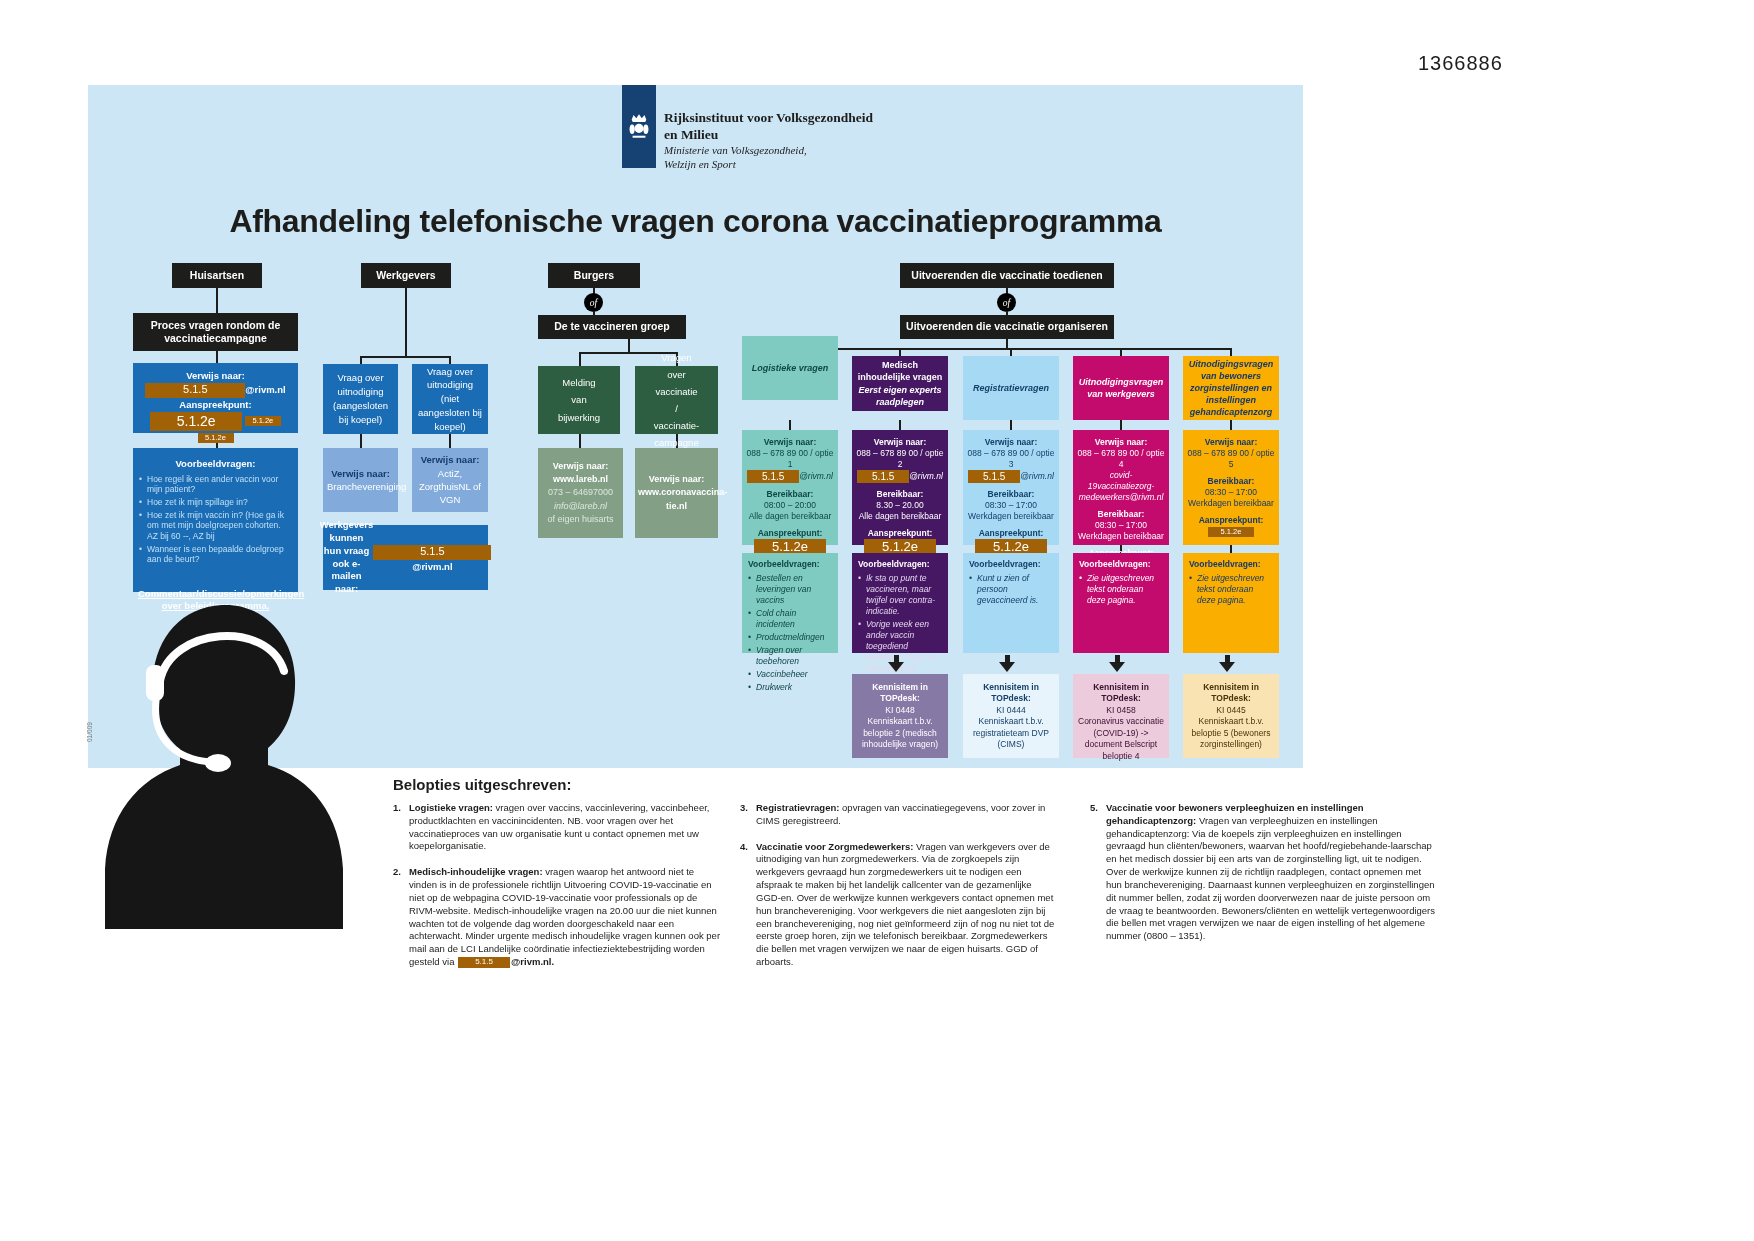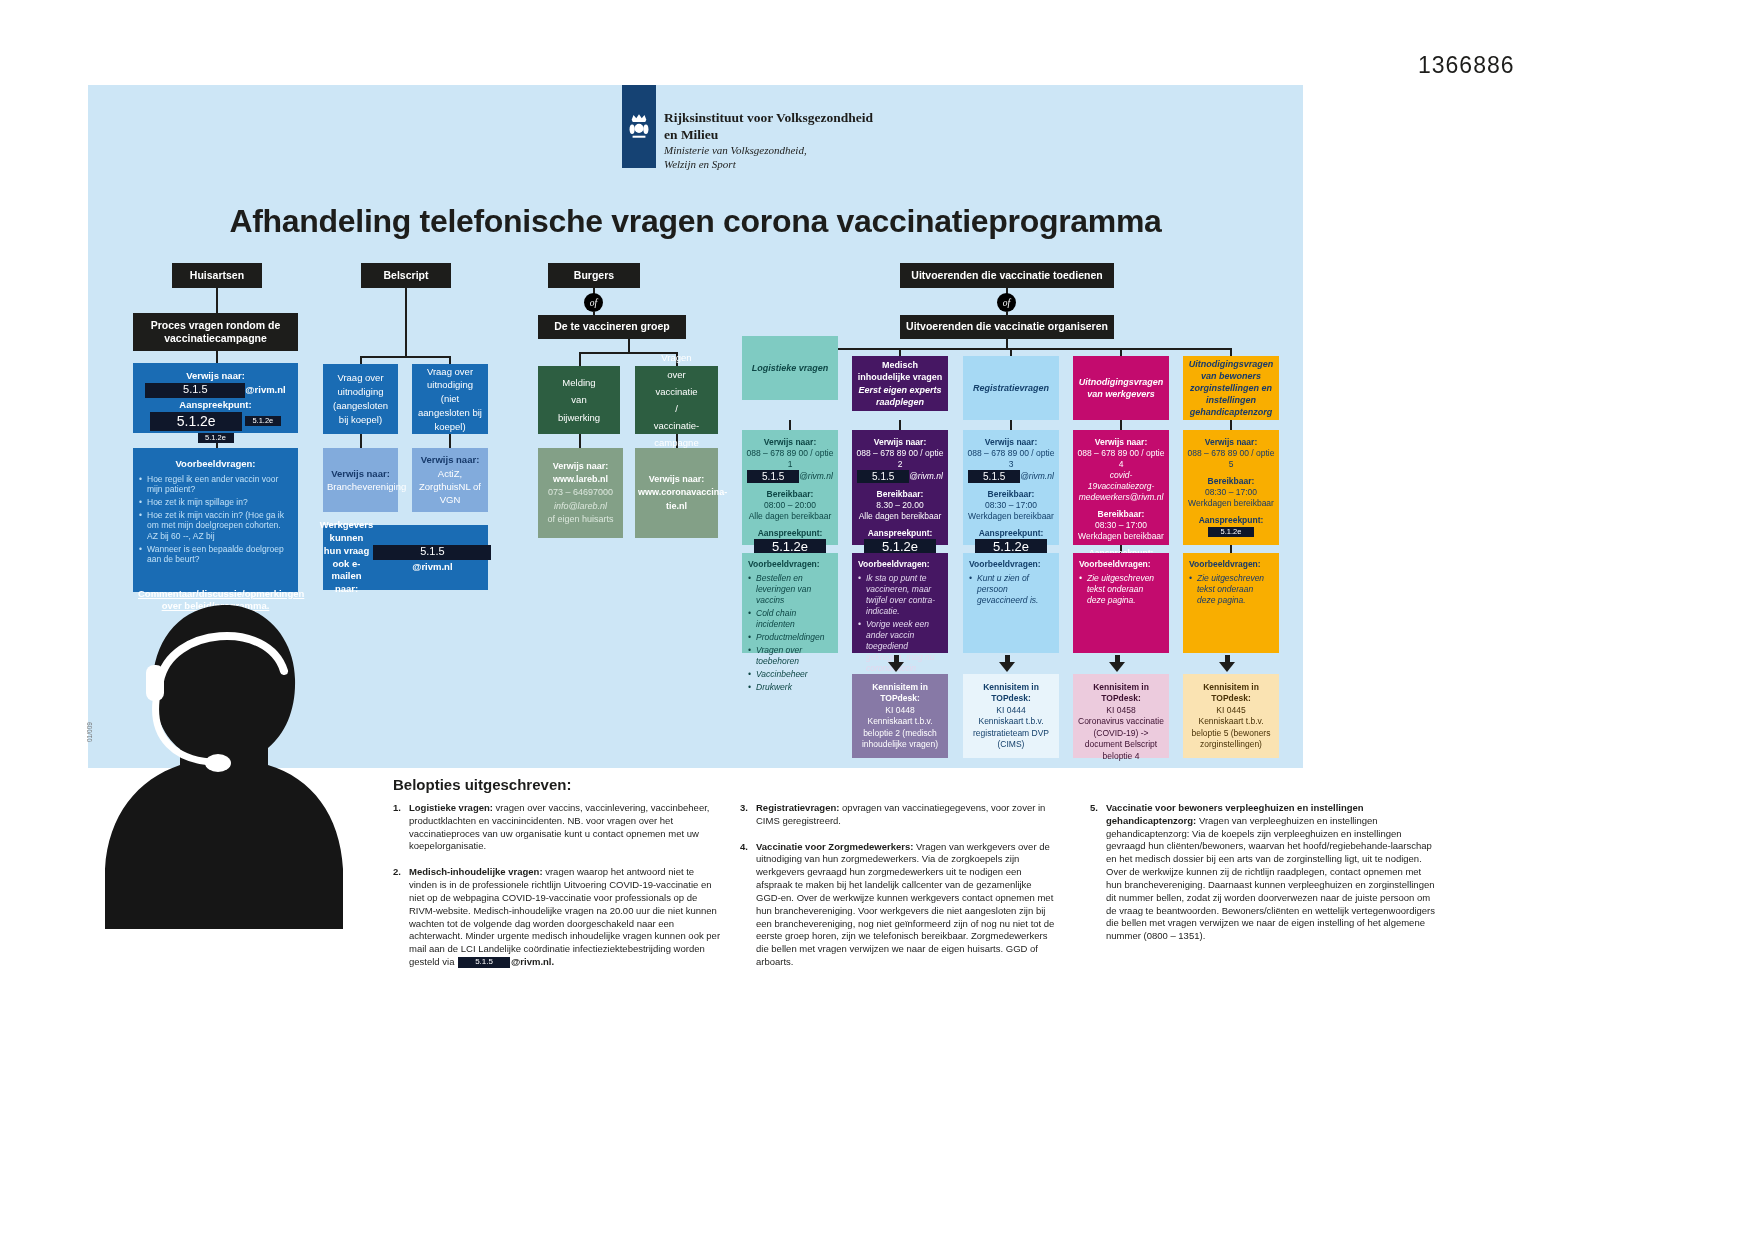--- a/index.html
+++ b/index.html
@@ -2,41 +2,41 @@
 <html><head>
 <meta charset="utf-8">
 <style>
   html,body{margin:0;padding:0;background:#ffffff;}
   #canvas{position:relative;width:1754px;height:1241px;background:#ffffff;overflow:hidden;
           font-family:"Liberation Sans",sans-serif;color:#1d1d1b;}
   .abs{position:absolute;}
   
   #panel{left:88px;top:85px;width:1215px;height:683px;background:#cde6f6;}
   
-  .docnum{left:1418px;top:52px;font-size:23px;letter-spacing:1px;}
+  .docnum{left:1418px;top:52px;font-size:20px;letter-spacing:1px;}
   
   .logo-ribbon{left:622px;top:85px;width:34px;height:83px;background:#154273;display:flex;align-items:center;justify-content:center;}
   .logo-text{left:664px;top:110px;width:300px;font-family:"Liberation Serif",serif;line-height:1.25;}
   .logo-org{font-size:13.5px;font-weight:600;}
   .logo-min{font-size:11px;font-style:italic;}
   
   .title{left:88px;top:203px;width:1215px;text-align:center;font-size:32px;font-weight:800;letter-spacing:-0.3px;}
   
   .blackbox{background:#1d1d1b;color:#fff;font-weight:bold;font-size:10.5px;display:flex;align-items:center;justify-content:center;text-align:center;line-height:1.25;padding:2px 4px;box-sizing:border-box;}
   .bluebox{background:#1a6cb4;color:#fff;font-size:9.5px;text-align:center;line-height:1.45;box-sizing:border-box;padding:6px 5px;}
   .lbluebox{background:#82abdc;color:#fff;font-size:9.5px;text-align:center;line-height:1.4;box-sizing:border-box;padding:6px 4px;display:flex;flex-direction:column;justify-content:center;}
   .greenbox{background:#2d5e41;color:#fff;font-size:9.5px;text-align:center;display:flex;align-items:center;justify-content:center;line-height:1.8;padding:20px;box-sizing:border-box;}
   .sagebox{background:#83a087;color:#fff;font-size:9px;text-align:center;line-height:1.45;box-sizing:border-box;padding:8px 3px;display:flex;flex-direction:column;justify-content:center;}
   .dark-lbl{color:#173a6b;font-weight:bold;}
   
   .vl{width:2px;background:#1d1d1b;}
   .hl{height:2px;background:#1d1d1b;}
   .ofdot{width:19px;height:19px;border-radius:50%;background:#000;color:#fff;font-size:9.5px;font-style:italic;font-family:"Liberation Serif",serif;display:flex;align-items:center;justify-content:center;}
   
-  .redact{background:#0f172a;color:#fff;display:inline-flex;align-items:center;justify-content:center;vertical-align:middle;font-style:normal;}
+  .redact{background:#a16207;color:#fff;display:inline-flex;align-items:center;justify-content:center;vertical-align:middle;font-style:normal;}
   
   .colbox{box-sizing:border-box;}
   .col-header{display:flex;flex-direction:column;align-items:center;justify-content:center;text-align:center;font-size:9px;font-weight:bold;font-style:italic;line-height:1.35;padding:3px 5px;}
   .col-info{text-align:center;font-size:8.5px;line-height:1.3;padding:7px 4px;}
   .col-info .lbl{font-weight:bold;margin-top:6px;}
   .col-info .lbl:first-child{margin-top:0;}
   .col-ex{font-size:8.5px;line-height:1.3;padding:6px 6px;text-align:left;}
   .col-ex .exh{font-weight:bold;margin-bottom:3px;}
   .col-ex ul{margin:0;padding:0;list-style:none;font-style:italic;}
   .col-ex li{padding-left:8px;position:relative;margin-bottom:2px;}
@@ -139,21 +139,21 @@
   <div class="abs vl" style="left:1010px;top:420px;height:10px;"></div>
   <div class="abs vl" style="left:1120px;top:420px;height:10px;"></div>
   <div class="abs vl" style="left:1230px;top:420px;height:10px;"></div>
   <div class="abs vl" style="left:789px;top:545px;height:8px;"></div>
   <div class="abs vl" style="left:899px;top:545px;height:8px;"></div>
   <div class="abs vl" style="left:1010px;top:545px;height:8px;"></div>
   <div class="abs vl" style="left:1120px;top:545px;height:8px;"></div>
   <div class="abs vl" style="left:1230px;top:545px;height:8px;"></div>
 
   <div class="abs blackbox" style="left:172px;top:263px;width:90px;height:25px;">Huisartsen</div>
-  <div class="abs blackbox" style="left:361px;top:263px;width:90px;height:25px;">Belscript</div>
+  <div class="abs blackbox" style="left:361px;top:263px;width:90px;height:25px;">Werkgevers</div>
   <div class="abs blackbox" style="left:548px;top:263px;width:92px;height:25px;">Burgers</div>
   <div class="abs blackbox" style="left:900px;top:263px;width:214px;height:25px;">Uitvoerenden die vaccinatie toedienen</div>
 
   <div class="abs blackbox" style="left:133px;top:313px;width:165px;height:38px;">Proces vragen rondom de vaccinatiecampagne</div>
   <div class="abs blackbox" style="left:538px;top:315px;width:148px;height:24px;">De te vaccineren groep</div>
   <div class="abs blackbox" style="left:900px;top:315px;width:214px;height:24px;">Uitvoerenden die vaccinatie organiseren</div>
 
   <div class="abs bluebox" style="left:133px;top:363px;width:165px;height:70px;">
     <b>Verwijs naar:</b><br>
     <span class="redact" style="width:100px;height:15px;font-size:11px;">5.1.5</span><b>@rivm.nl</b><br>

